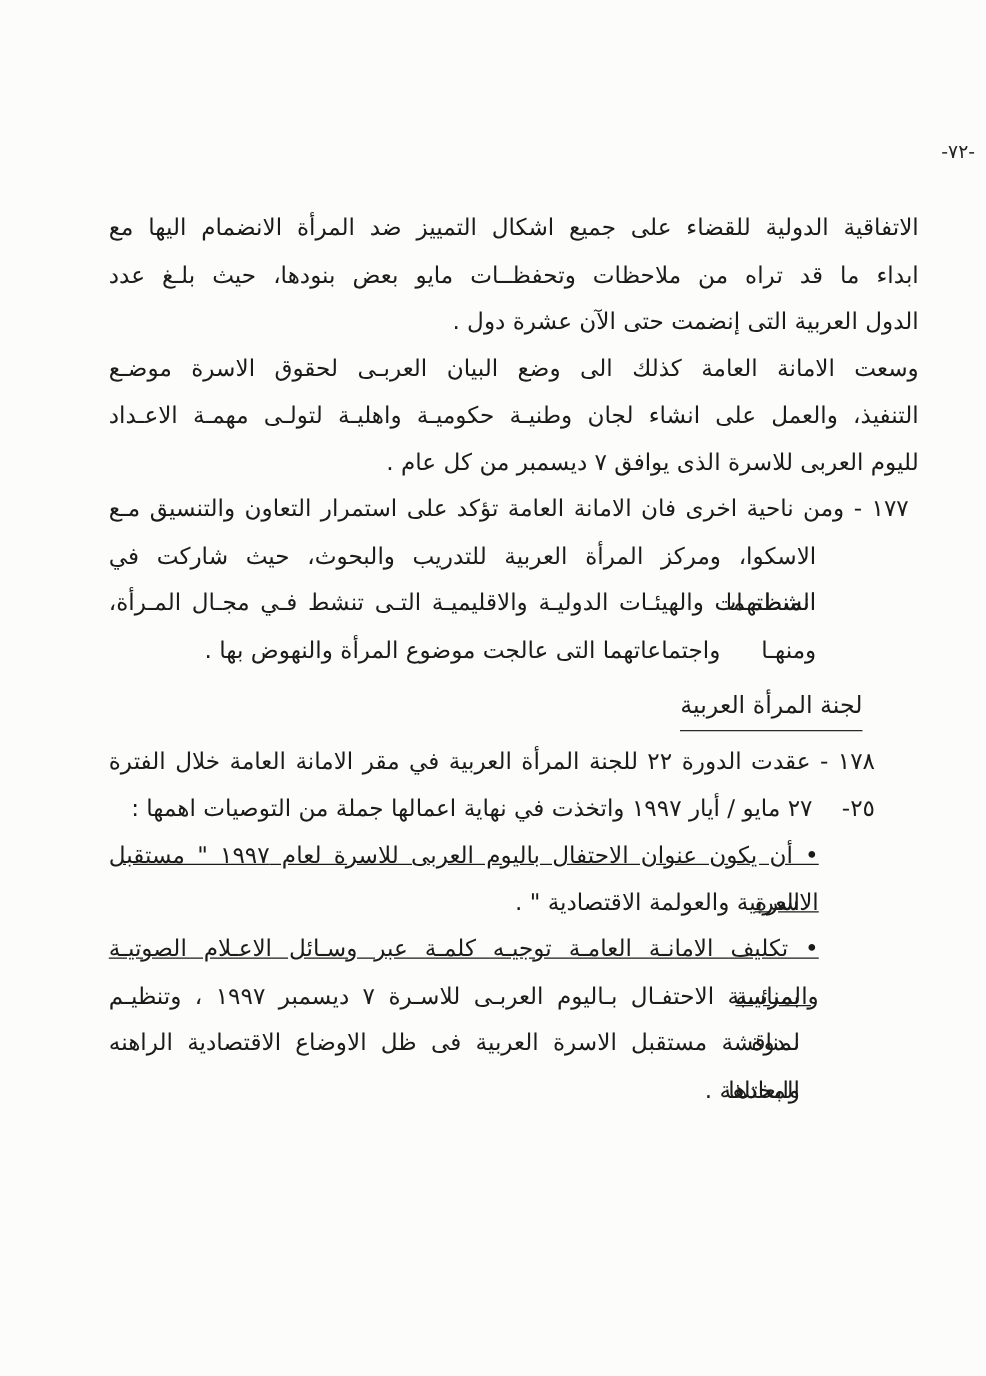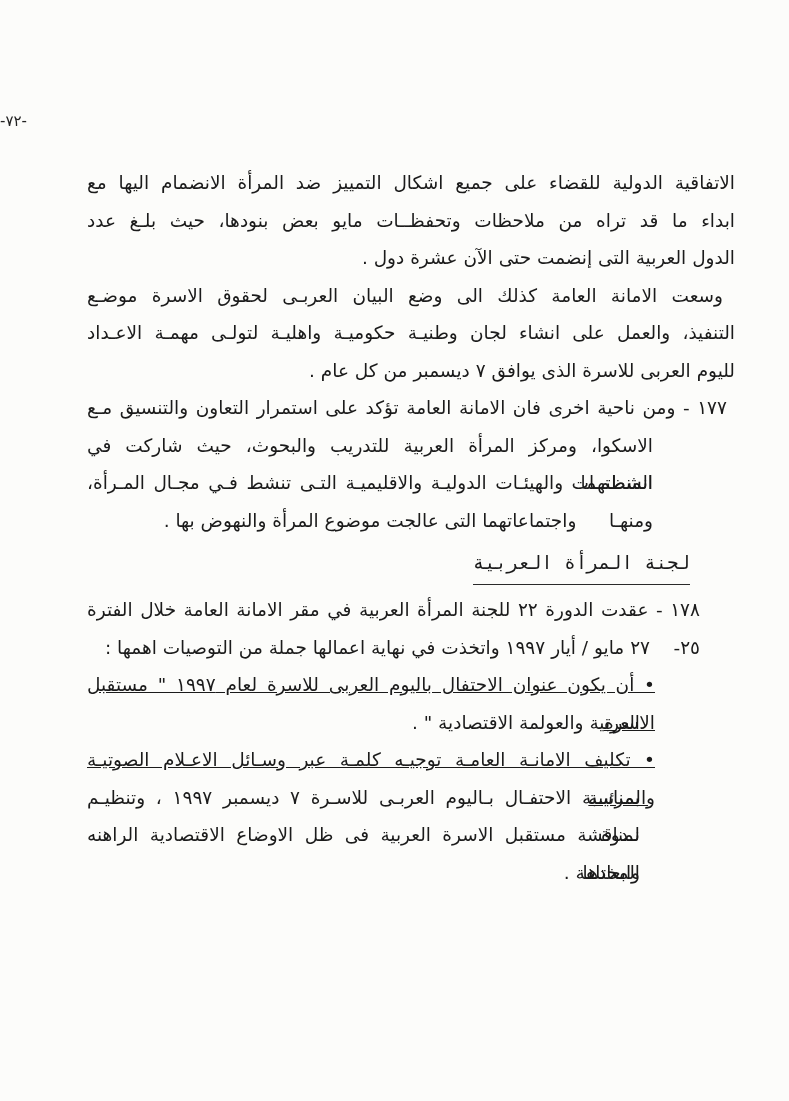--- a/index.html
+++ b/index.html
@@ -11,22 +11,22 @@
     background: #fcfcfa;
     overflow: hidden;
     font-family: "DejaVu Sans", sans-serif;
     color: #1b1b1b;
     direction: rtl;
   }
   .page-number {
     position: absolute;
     top: 112px;
     left: 0;
-    right: 22px;
-    text-align: left;
+    right: 9px;
+    text-align: right;
     font-size: 15px;
     letter-spacing: 2px;
     color: #222;
   }
   .content {
     position: absolute;
     top: 164px;
     right: 54px;
     left: 87px;
     direction: rtl;
@@ -39,32 +39,31 @@
     text-align: right;
     white-space: normal;
     overflow: visible;
   }
   .line.j {
     text-align: justify;
     text-align-last: justify;
   }
   
   .mr8   { margin-right: 8px; }
-  .mr12  { margin-right: 12px; }
+  .mr12  { }
   .mr35  { margin-right: 35px; }
   .mr80  { margin-right: 80px; text-decoration: underline; }
   .mr82  { margin-right: 82px; text-align: center; }
   .mr85  { margin-right: 85px; }
   .mr95  { margin-right: 95px; }
   .heading-wrap {
     margin: 8px 45px 6px 0;
     height: 38px;
     line-height: 34px;
     text-align: right;
-    font-family: Liberation Mono, monospace;
   }
   .heading {
     display: inline-block;
     border-bottom: 1.5px solid #2a2a2a;
     padding-bottom: 3px;
     font-size: 19px;
   }
 </style>
 </head>
 <body>

